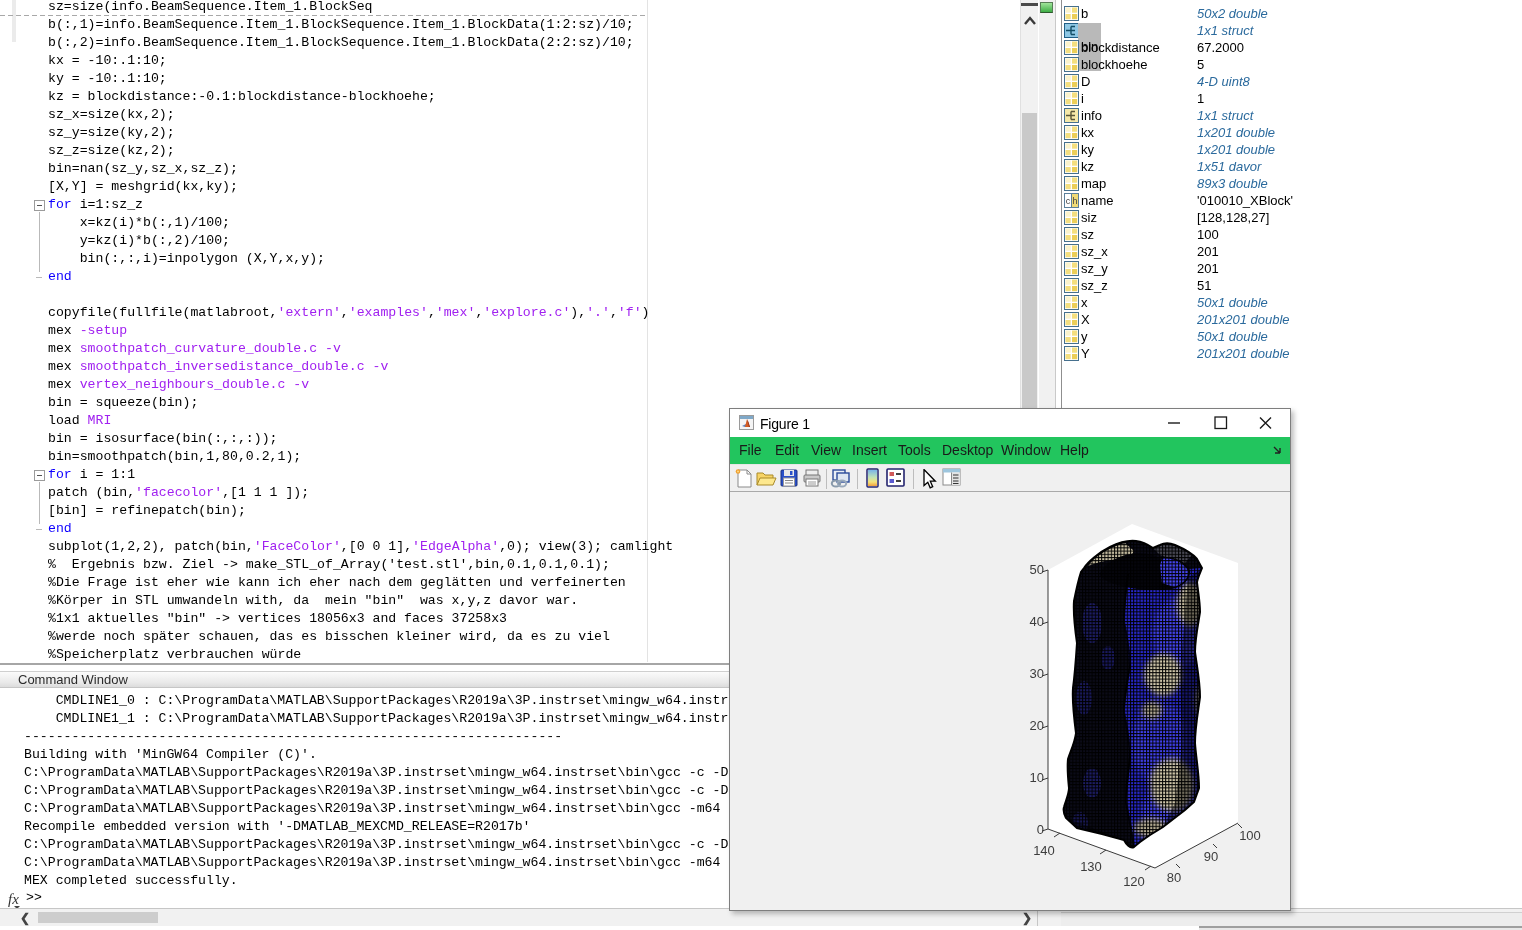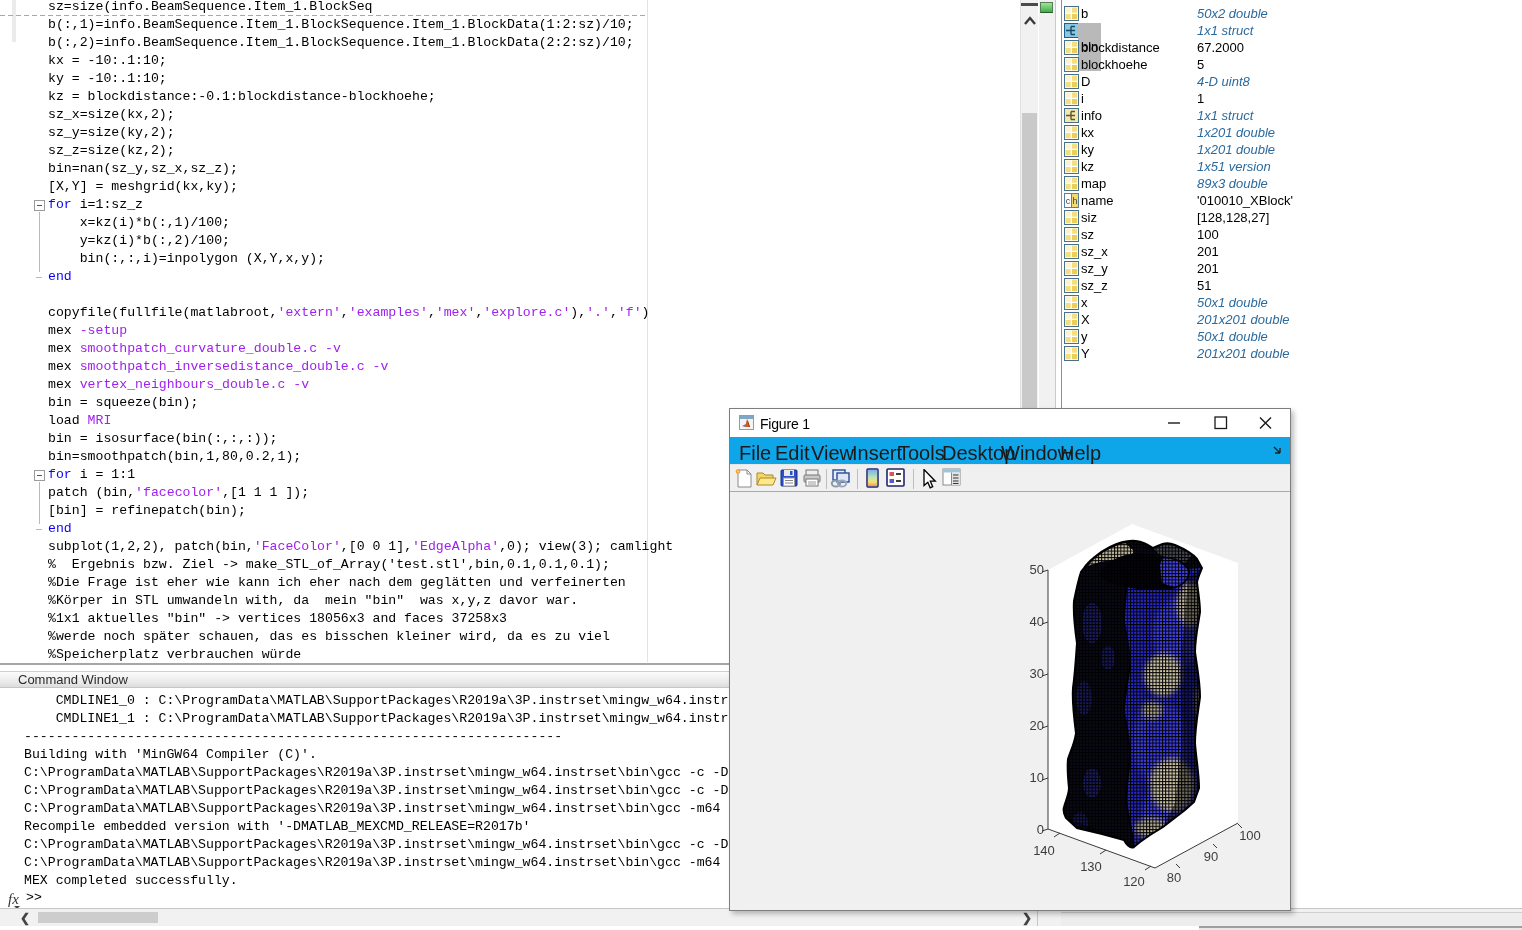--- a/index.html
+++ b/index.html
@@ -59,21 +59,21 @@
 #bbar .div1{position:absolute;left:1037px;top:0;width:1px;height:18px;background:#c6c6c6}
 #bbar .rtrack{position:absolute;left:1061px;top:3px;width:461px;height:15px;background:#ededed;border-top:1px solid #d0d0d0}
 #bfoot{position:absolute;left:0;top:926px;width:1522px;height:4px;background:#fff}
 #bfoot .seg{position:absolute;left:1199px;top:0;width:323px;height:2px;background:#9f9f9f}
 #bfoot .seg2{position:absolute;left:1199px;top:2px;width:323px;height:2px;background:#e8e8e8}
 
 #fig{position:absolute;left:729px;top:408px;width:562px;height:503px;background:#f0f0f0;
  border:1px solid #7e7e7e;box-shadow:3px 3px 5px rgba(0,0,0,0.25)}
 #fig .title{position:absolute;left:0;top:0;width:100%;height:28px;background:#fff}
 #fig .title .txt{position:absolute;left:30px;top:7px;font-size:14px;color:#000;letter-spacing:-0.2px}
-#fig .menus{position:absolute;left:0;top:28px;width:100%;height:27px;background:#0ea5e9;font-size:20px;color:#1a1a1a}
+#fig .menus{position:absolute;left:0;top:28px;width:100%;height:27px;background:#22c55e;font-size:14px;color:#1a1a1a}
 #fig .menus span{position:absolute;top:5px}
 #fig .tb{position:absolute;left:0;top:55px;width:100%;height:28px;background:#f0f0f0;
  border-top:1px solid #e6e6e6;border-bottom:1px solid #a9a9a9}
 #fig .tb .sep{position:absolute;top:4px;width:1px;height:20px;background:#bdbdbd}
 #fig .canvas{position:absolute;left:0;top:84px;width:560px;height:417px;background:#f0f0f0}
 </style></head>
 <body>
 <div id="root">
 
 <div id="editor">
@@ -231,21 +231,21 @@
       </div>
 <div class="wsrow" style="top:159px">
         <span class="wsicon"><svg width="15" height="15">
             <rect x="0.5" y="0.5" width="14" height="14" fill="#fff" stroke="#46708e"></rect>
             <rect x="1.5" y="1.5" width="5.2" height="5.2" fill="#fbf3cc"></rect>
             <rect x="8" y="1.5" width="5.2" height="5.2" fill="#f4df7f"></rect>
             <rect x="1.5" y="8" width="5.2" height="5.2" fill="#f4df7f"></rect>
             <rect x="8" y="8" width="5.2" height="5.2" fill="#eccf58"></rect>
           </svg></span>
         <span class="wsname">kz</span>
-        <span class="wsval dim">1x51 version</span>
+        <span class="wsval dim">1x51 davor</span>
       </div>
 <div class="wsrow" style="top:176px">
         <span class="wsicon"><svg width="15" height="15">
             <rect x="0.5" y="0.5" width="14" height="14" fill="#fff" stroke="#46708e"></rect>
             <rect x="1.5" y="1.5" width="5.2" height="5.2" fill="#fbf3cc"></rect>
             <rect x="8" y="1.5" width="5.2" height="5.2" fill="#f4df7f"></rect>
             <rect x="1.5" y="8" width="5.2" height="5.2" fill="#f4df7f"></rect>
             <rect x="8" y="8" width="5.2" height="5.2" fill="#eccf58"></rect>
           </svg></span>
         <span class="wsname">map</span>

